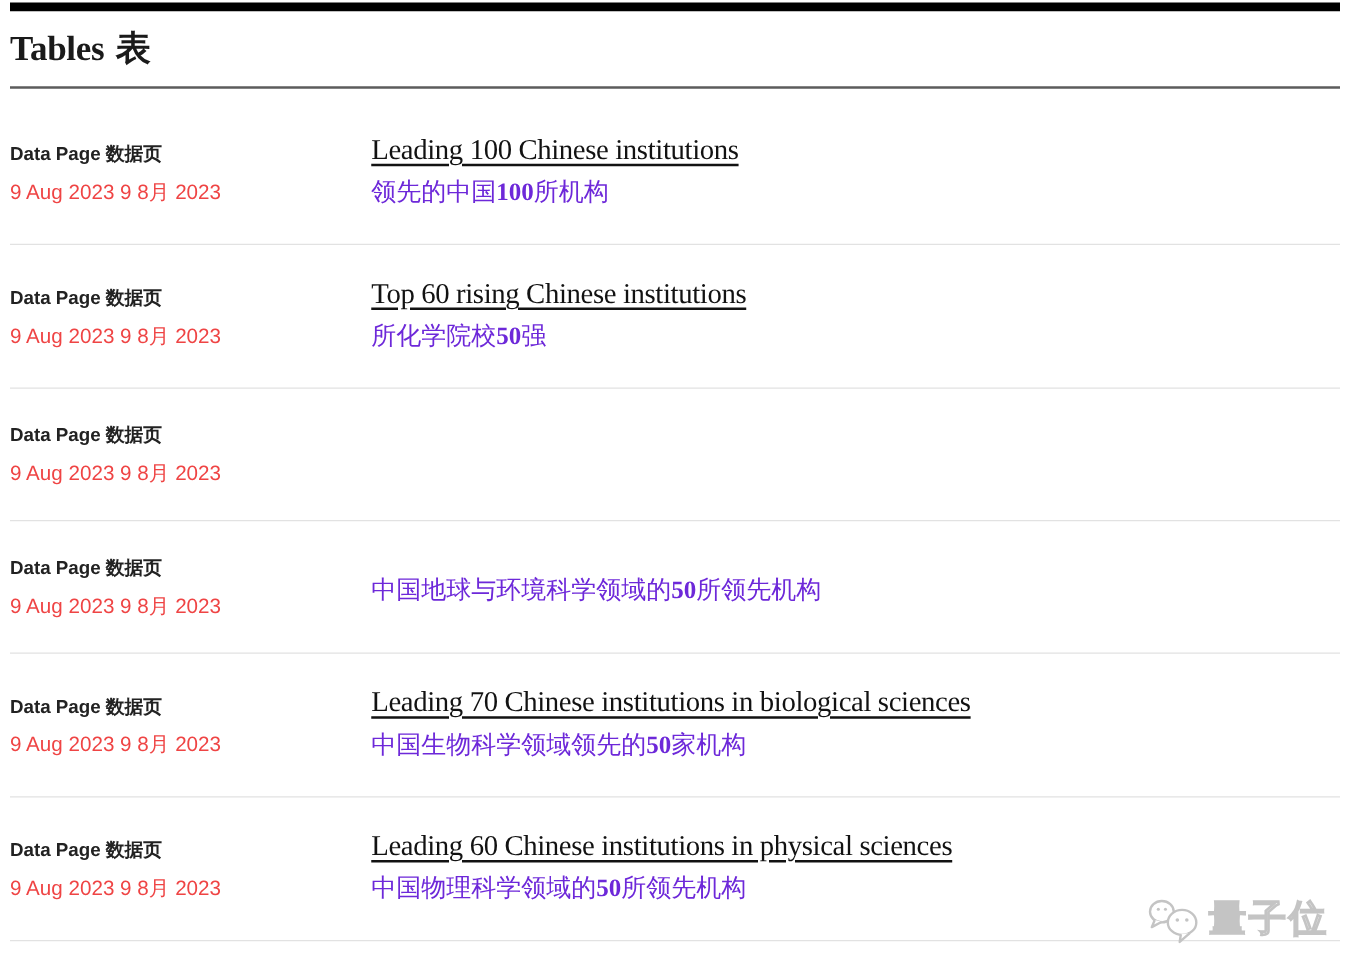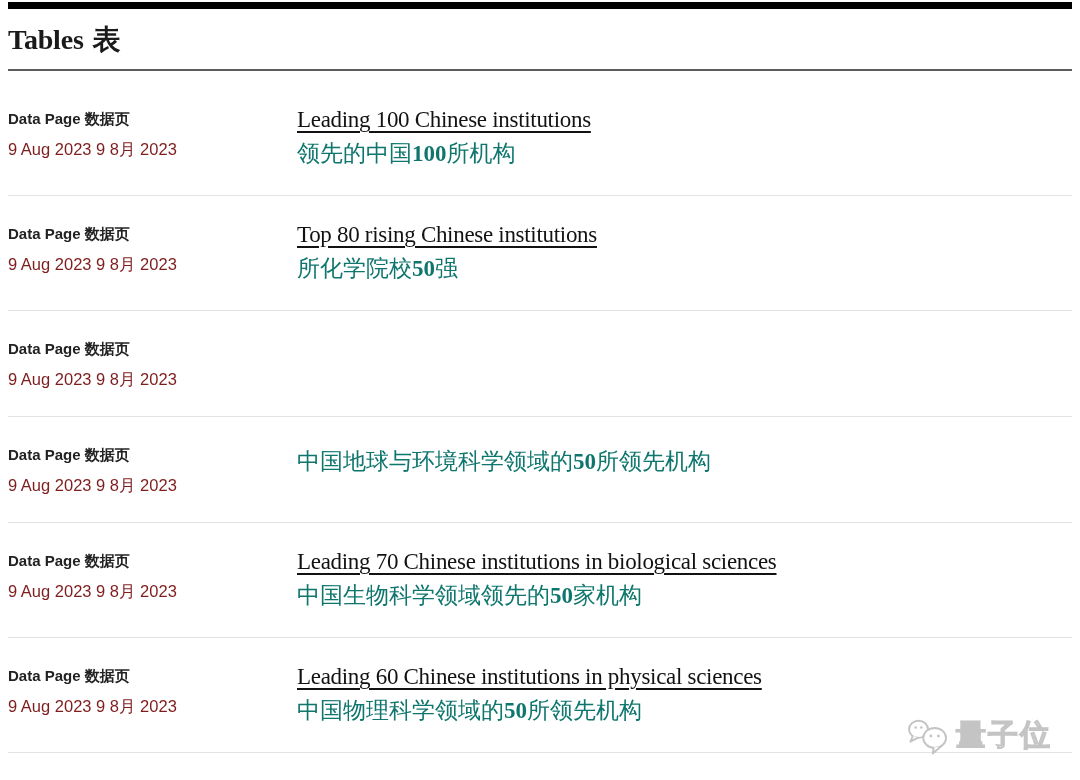--- a/index.html
+++ b/index.html
@@ -34,68 +34,68 @@
   .page-heading .en { font-weight: 700; letter-spacing: -0.2px; }
   .page-heading .zh { font-weight: 600; }
   .header-rule {
     height: 2px;
     background: #5c5c5c;
     margin-top: 12px;
   }
   .rows-spacer { height: 10px; }
   .row {
     display: flex;
-    align-items: flex-start;
+    align-items: center;
     padding: 25px 0 26px 0;
     border-bottom: 1px solid #e2e2e2;
   }
   .row-meta {
     flex: 0 0 289px;
     padding-top: 3px;
   }
   .row-label {
     font-size: 15px;
     font-weight: 700;
     color: #222222;
     line-height: 20px;
     margin-bottom: 9px;
   }
   .row-date {
     font-size: 16.5px;
     font-weight: 400;
-    color: #7f1d1d;
+    color: #ef4444;
     line-height: 22px;
   }
   .row-main { flex: 1 1 auto; min-width: 0; }
   .row-title {
     display: block;
     font-family: "Liberation Serif", "DejaVu Serif", serif;
     font-size: 23px;
     font-weight: 400;
     letter-spacing: -0.3px;
     line-height: 28px;
     color: #121212;
     text-decoration: underline;
     text-decoration-thickness: 2px;
     text-underline-offset: 4px;
     white-space: nowrap;
     cursor: pointer;
   }
   .row-subtitle {
     margin-top: 5px;
     font-family: "Liberation Serif", "DejaVu Serif", serif;
-    font-size: 23px;
+    font-size: 20px;
     line-height: 30px;
-    color: #0f766e;
+    color: #6d28d9;
     font-weight: 400;
   }
   .row-subtitle .num { font-weight: 700; }
   .watermark {
     position: absolute;
-    right: 28px;
+    right: 17px;
     bottom: 24px;
     display: flex;
     align-items: center;
     gap: 6px;
   }
   .watermark svg { display: block; }
   .wm-text {
     font-size: 30px;
     font-weight: 600;
     letter-spacing: 2px;
@@ -133,21 +133,21 @@
       <div class="row-subtitle"><span>领先的中国</span><span class="num">100</span><span>所机构</span></div>
     </div>
   </div>
 
   <div class="row">
     <div class="row-meta">
       <div class="row-label">Data Page 数据页</div>
       <div class="row-date">9 Aug 2023 9 8月 2023</div>
     </div>
     <div class="row-main">
-      <a class="row-title">Top 80 rising Chinese institutions</a>
+      <a class="row-title">Top 60 rising Chinese institutions</a>
       <div class="row-subtitle"><span>所化学院校</span><span class="num">50</span><span>强</span></div>
     </div>
   </div>
 
   <div class="row">
     <div class="row-meta">
       <div class="row-label">Data Page 数据页</div>
       <div class="row-date">9 Aug 2023 9 8月 2023</div>
     </div>
   </div>

